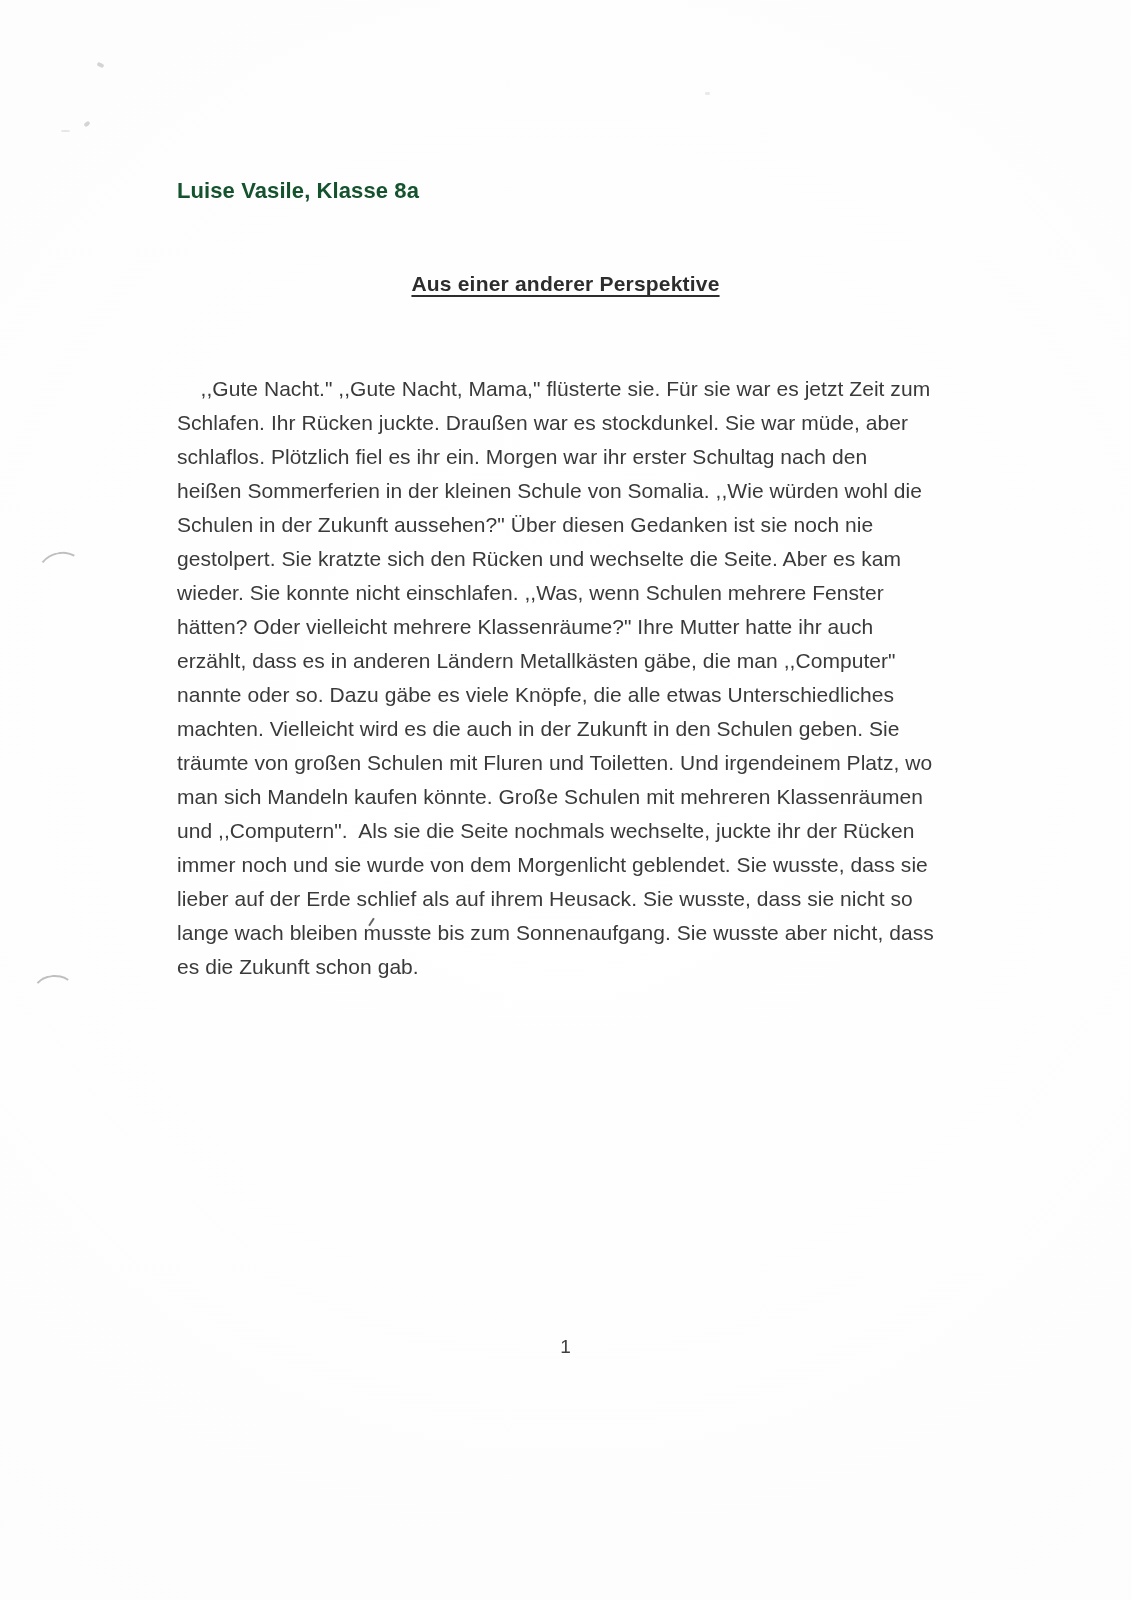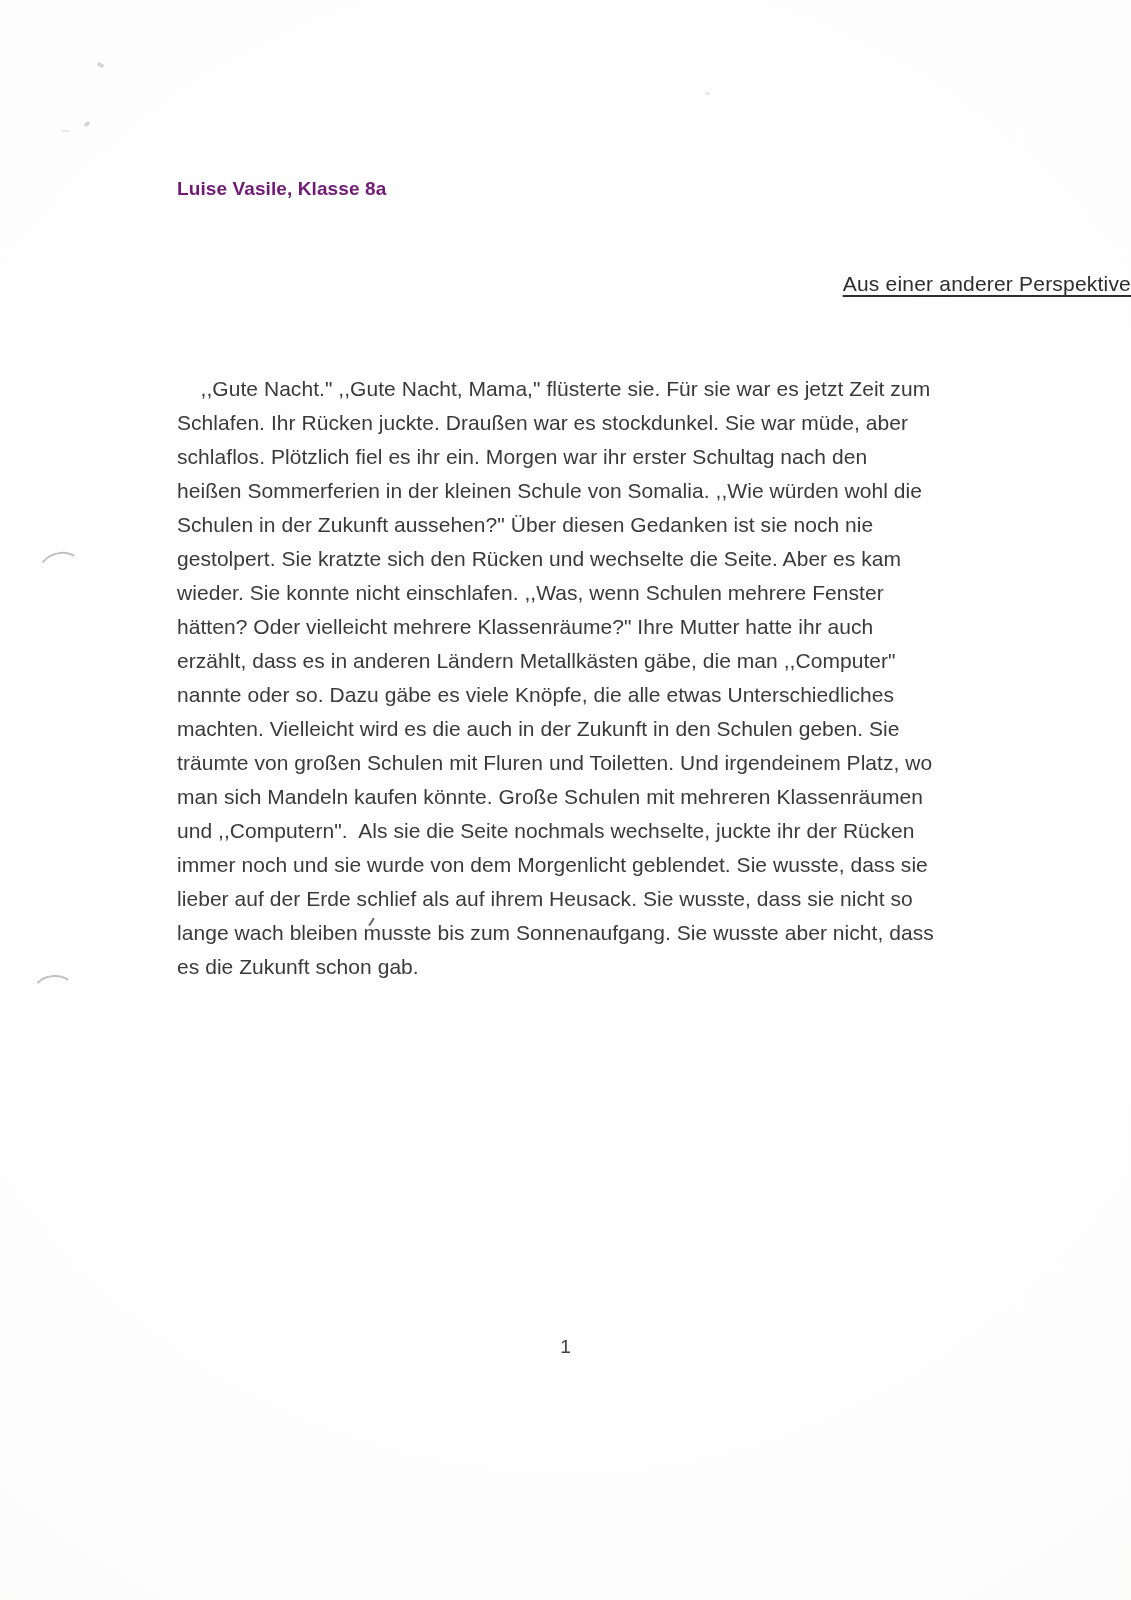--- a/index.html
+++ b/index.html
@@ -63,35 +63,35 @@
   .speck-1 { left: 97px;  top: 63px;  width: 7px;  height: 4px; transform: rotate(25deg); }
   .speck-2 { left: 84px;  top: 122px; width: 6px;  height: 4px; transform: rotate(-35deg); }
   .speck-3 { left: 61px;  top: 130px; width: 9px;  height: 2px; opacity: .35; }
   .speck-4 { left: 705px; top: 92px;  width: 5px;  height: 3px; opacity: .3; }
 
   
   .byline {
     position: absolute;
     left: 177px;
     top: 178px;
-    font-size: 19px;
+    font-size: 22px;
     font-weight: bold;
-    color: #701a75;
+    color: #14532d;
     letter-spacing: .1px;
     white-space: nowrap;
   }
 
   .doc-title {
     position: absolute;
     left: 0;
     top: 272px;
     width: 1131px;
-    text-align: right;
+    text-align: center;
     font-size: 21px;
-    font-weight: normal;
+    font-weight: bold;
     color: #2d2d2d;
     letter-spacing: .2px;
   }
   .doc-title .underline-text {
     text-decoration: underline;
     text-underline-offset: 4px;
     text-decoration-thickness: 2px;
   }
 
   .body-copy {

